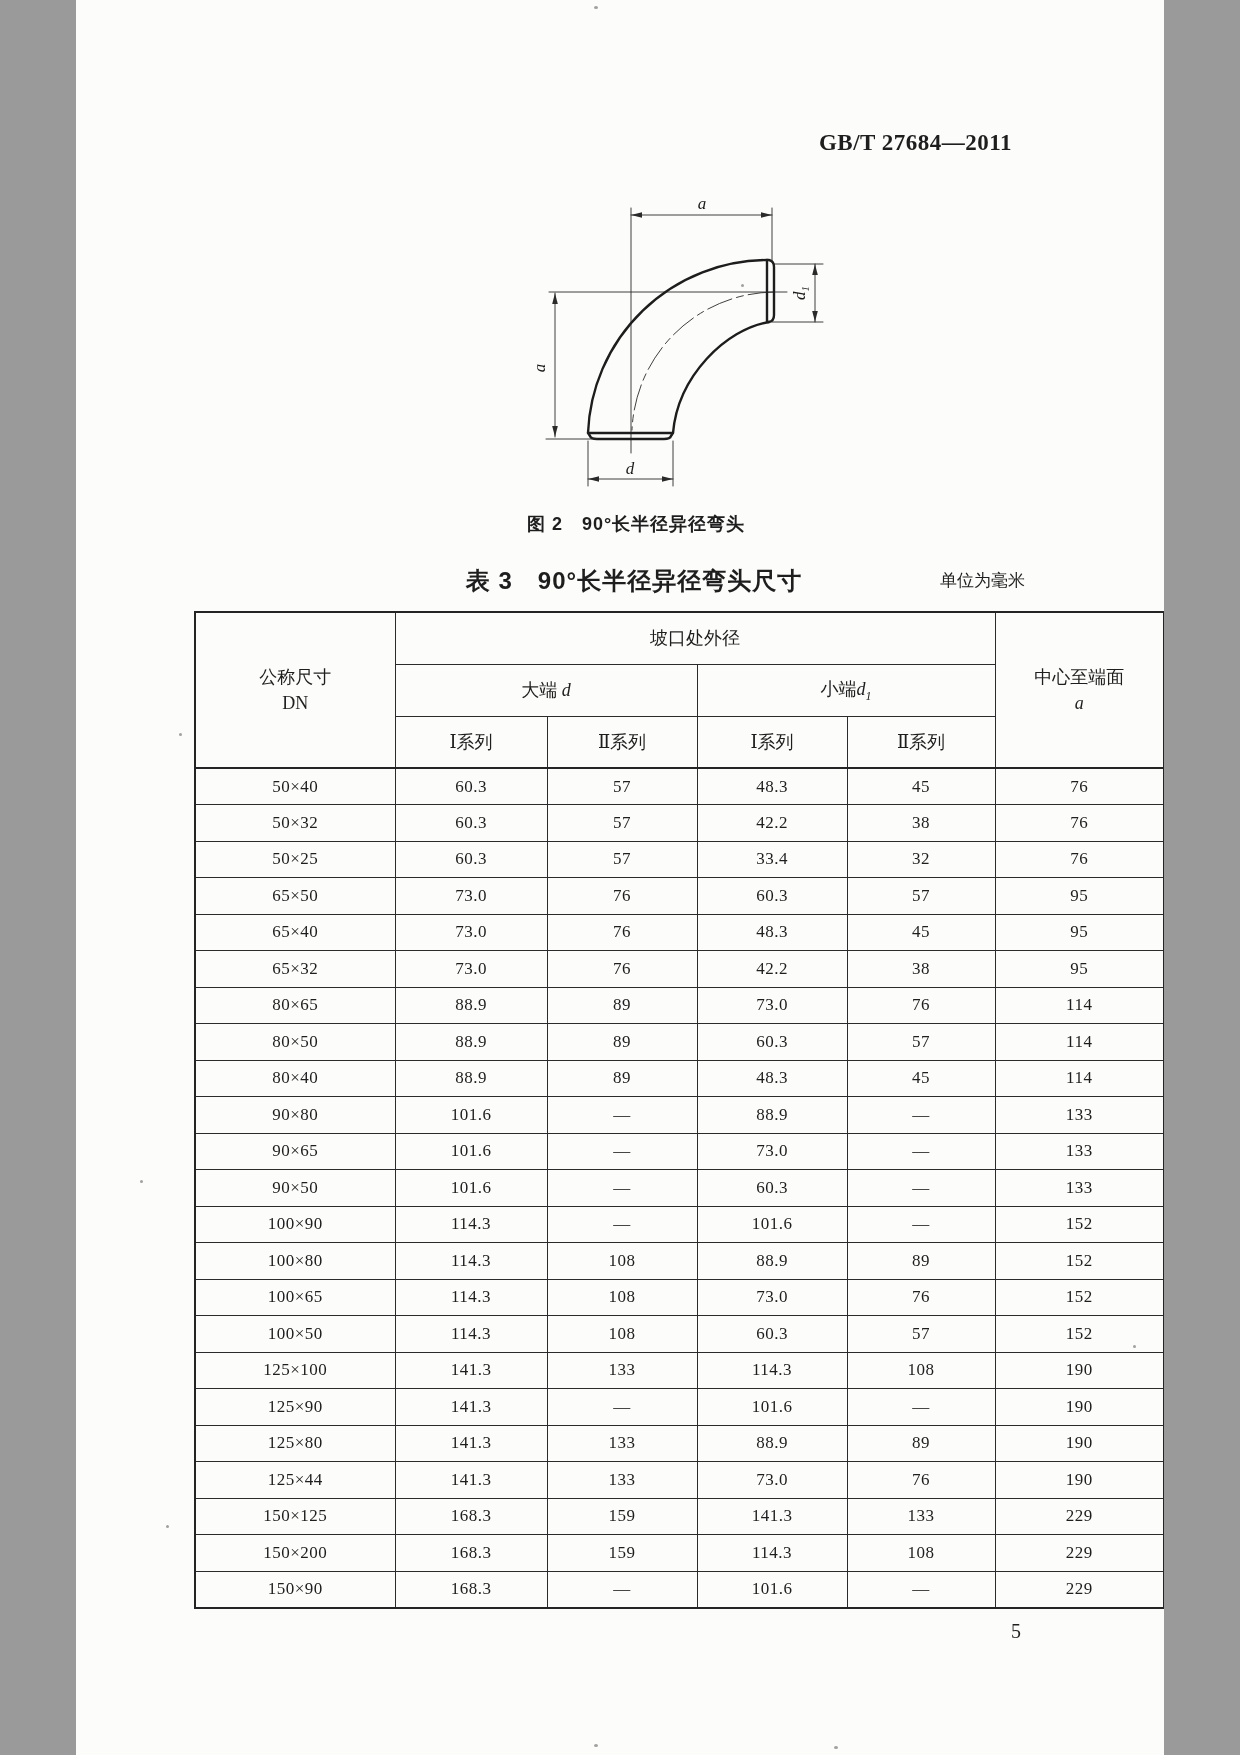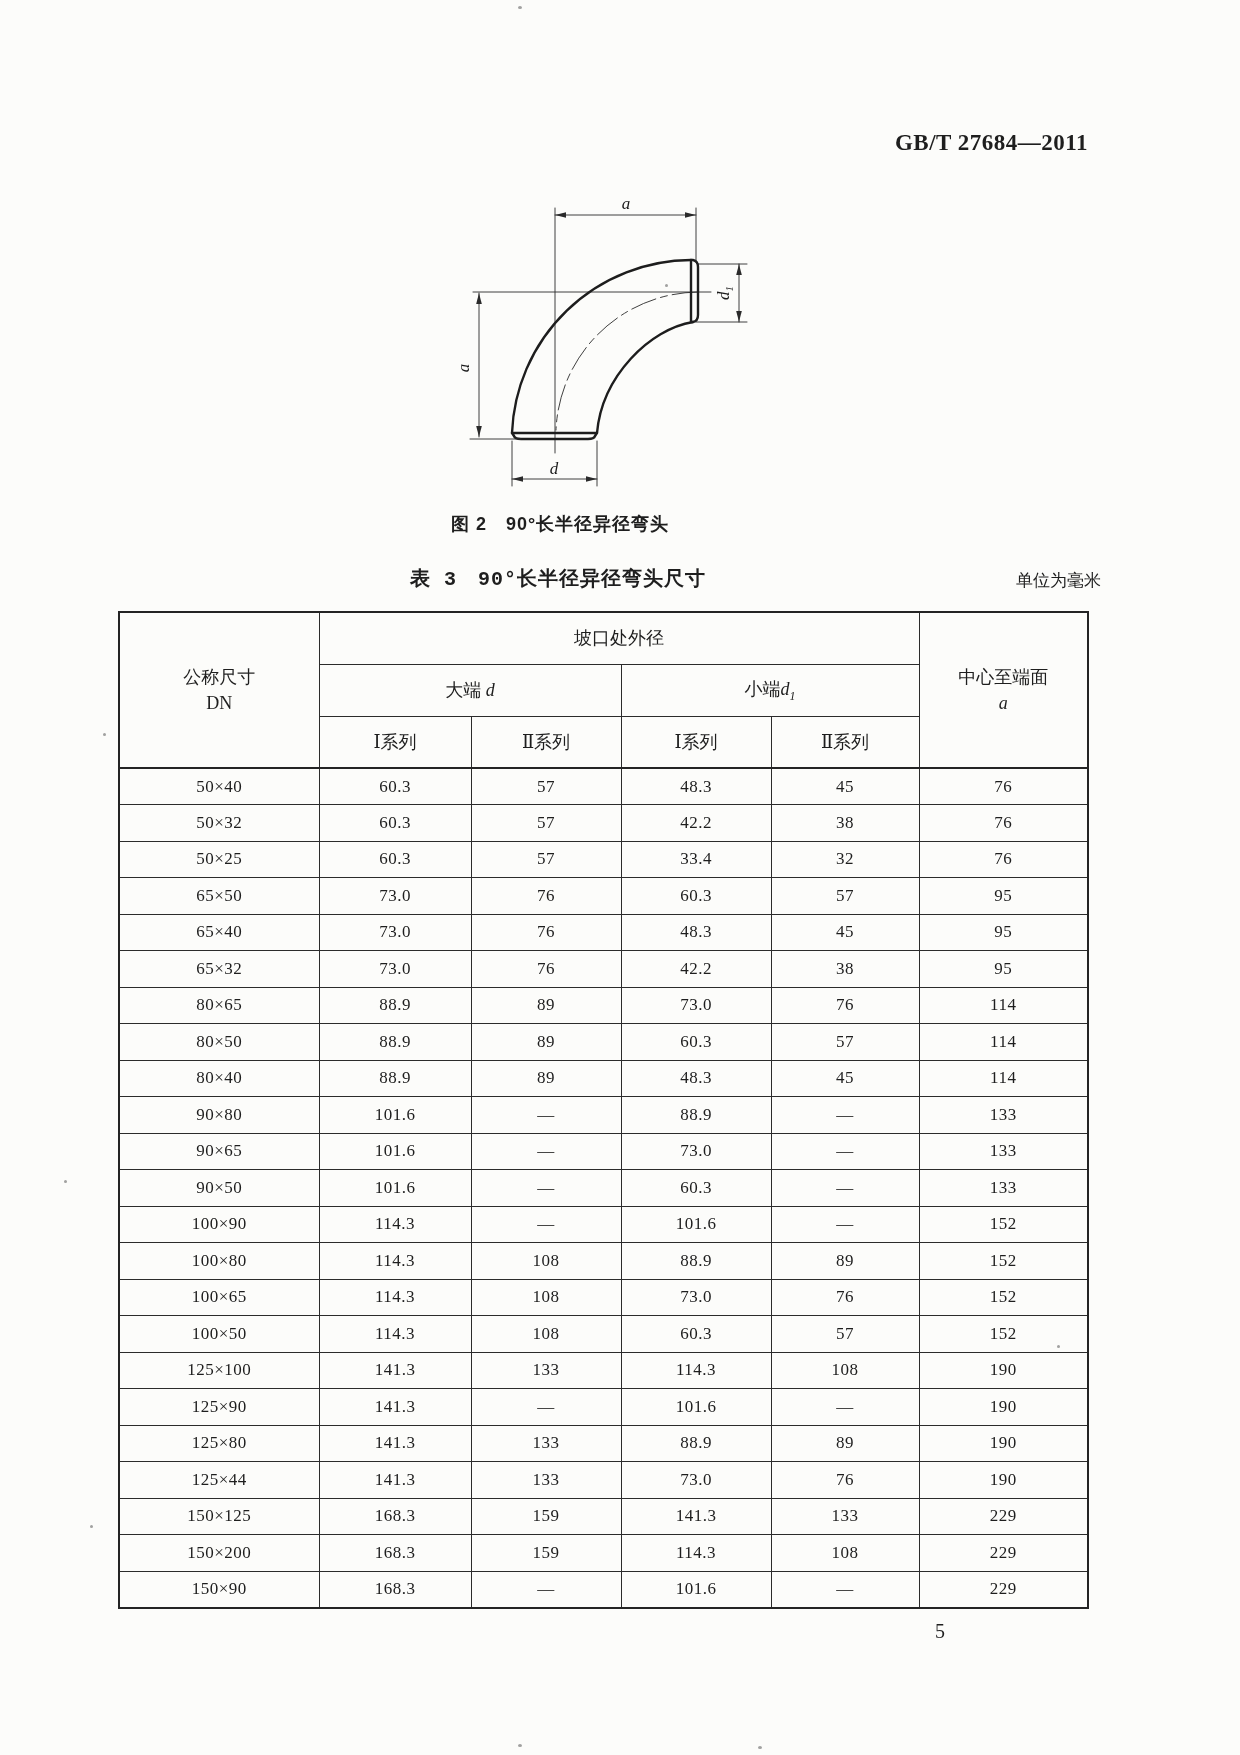--- a/index.html
+++ b/index.html
@@ -1,37 +1,37 @@
 <!DOCTYPE html>
 <html><head>
 <meta charset="utf-8">
 <style>
   * { margin:0; padding:0; box-sizing:border-box; }
   html,body { background:#9a9a9a; }
   .page {
-    position:relative; width:1240px; height:1755px; margin:0 auto;
+    position:relative; width:1088px; height:1755px; margin:0 auto;
     background:#fcfcfa; color:#1e1e1e;
     font-family:"Liberation Serif","DejaVu Serif",serif;
     overflow:hidden;
   }
   .doc-number {
     position:absolute; top:130px; right:152px;
     font-size:23px; font-weight:bold; letter-spacing:0.5px;
     font-family:"Liberation Serif","DejaVu Serif",serif;
   }
   .figure-wrap { position:absolute; left:378px; top:148px; width:430px; height:370px; }
   .fig-caption {
     position:absolute; left:560px; top:512px; transform:translateX(-50%);
     font-size:18px; font-weight:bold; white-space:pre;
     font-family:"Liberation Sans","DejaVu Sans",sans-serif; letter-spacing:1px;
   }
   .table-title {
     position:absolute; left:558px; top:565px; transform:translateX(-50%);
-    font-size:20px; font-weight:bold; white-space:pre;
-    font-family:Liberation Mono, monospace; letter-spacing:1px;
+    font-size:24px; font-weight:bold; white-space:pre;
+    font-family:Liberation Sans, sans-serif; letter-spacing:1px;
   }
   .unit-note {
     position:absolute; right:139px; top:569px;
     font-size:17px; font-family:"Liberation Sans","DejaVu Sans",sans-serif;
   }
   .dim-table {
     position:absolute; left:118px; top:611px; width:969px;
     border-collapse:collapse; table-layout:fixed;
     border:2.5px solid #242424;
     font-family:"Liberation Serif","DejaVu Serif","DejaVu Sans",serif;

